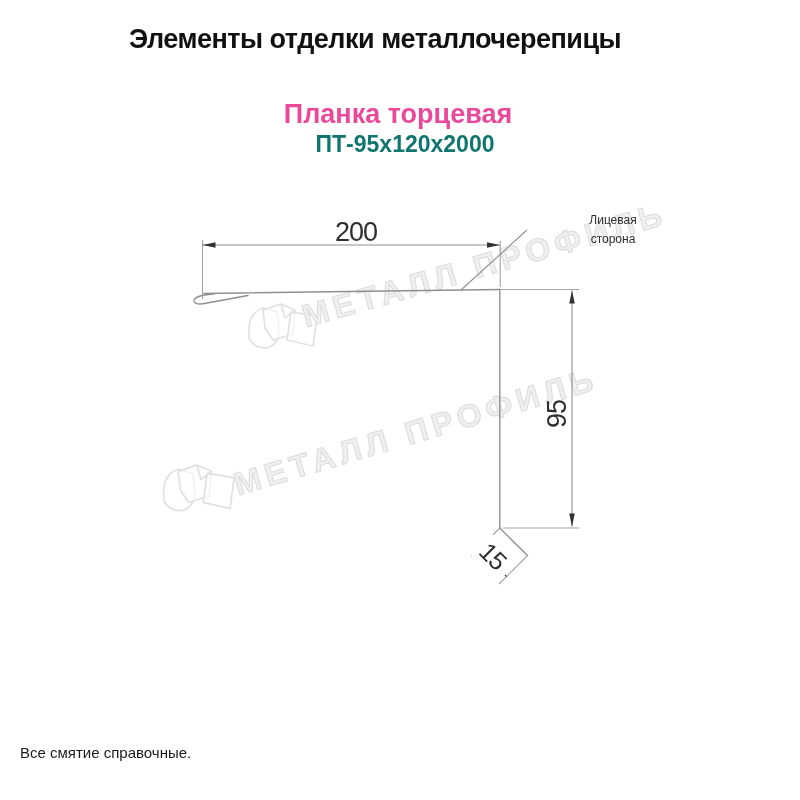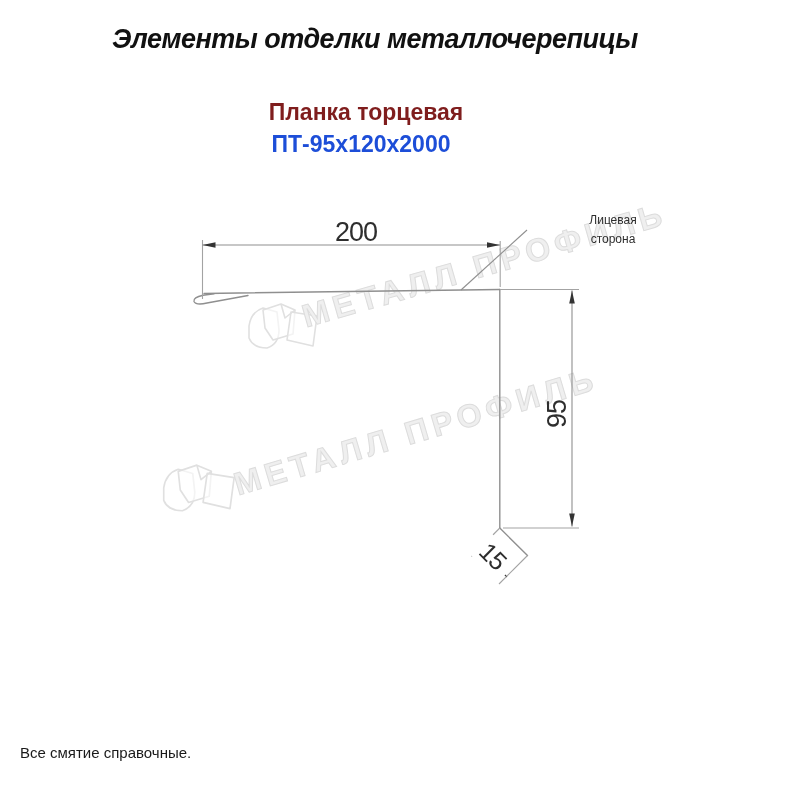--- a/index.html
+++ b/index.html
@@ -1,22 +1,22 @@
 <!DOCTYPE html>
 <html><head>
 <meta charset="utf-8">
 <style>
   html,body{margin:0;padding:0;}
   body{background:#ffffff;font-family:"Liberation Sans", sans-serif;}
   .page{position:relative;width:800px;height:800px;background:#fff;overflow:hidden;}
   .abs{position:absolute;}
   .title{left:0;top:24px;width:750px;text-align:center;font-size:27px;font-weight:bold;
-         color:#111;letter-spacing:-0.5px;font-style:italic;}
-  .subtitle{left:0;top:99px;width:732px;text-align:center;font-size:23px;font-weight:bold;color:#7f1d1d;}
-  .prodcode{left:0;top:131px;width:722px;text-align:center;font-size:23px;font-weight:bold;color:#1d4ed8;}
+         color:#111;letter-spacing:-0.5px;}
+  .subtitle{left:0;top:99px;width:732px;text-align:center;font-size:27px;font-weight:bold;color:#ec4899;padding-left:32px;}
+  .prodcode{left:0;top:131px;width:722px;text-align:center;font-size:23px;font-weight:bold;color:#0f766e;padding-left:44px;}
   .dimtext{font-size:27px;color:#2e2e2e;letter-spacing:-1px;}
   .dim120{left:330px;top:217px;width:52px;text-align:center;}
   .dim95{left:527px;top:384px;width:60px;height:60px;display:flex;align-items:center;
          justify-content:center;transform:rotate(-90deg);}
   .dim15{left:471px;top:541px;width:44px;height:30px;display:flex;align-items:center;
          justify-content:center;transform:rotate(45deg);background:#fff;font-size:25px;}
   .faceside{left:528px;top:211px;width:76px;text-align:center;font-size:12px;line-height:19px;
             color:#2e2e2e;white-space:pre-line;margin-left:47px;}
   .wmtext{font-size:32px;font-weight:bold;letter-spacing:5px;color:#efefef;
           -webkit-text-stroke:1px #dcdcdc;white-space:nowrap;transform-origin:left center;}

